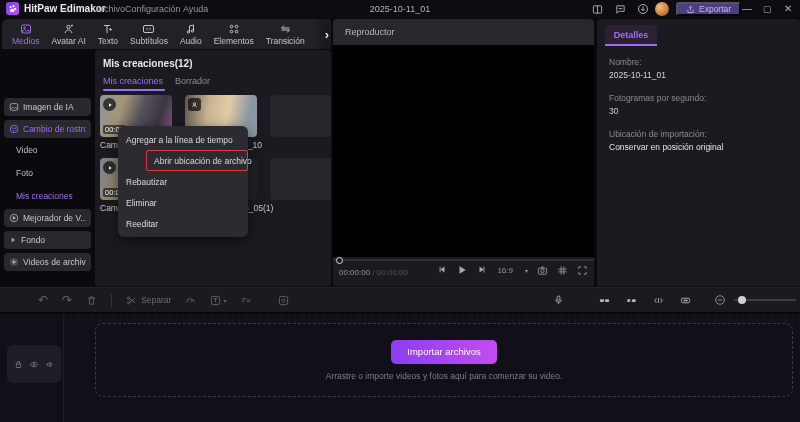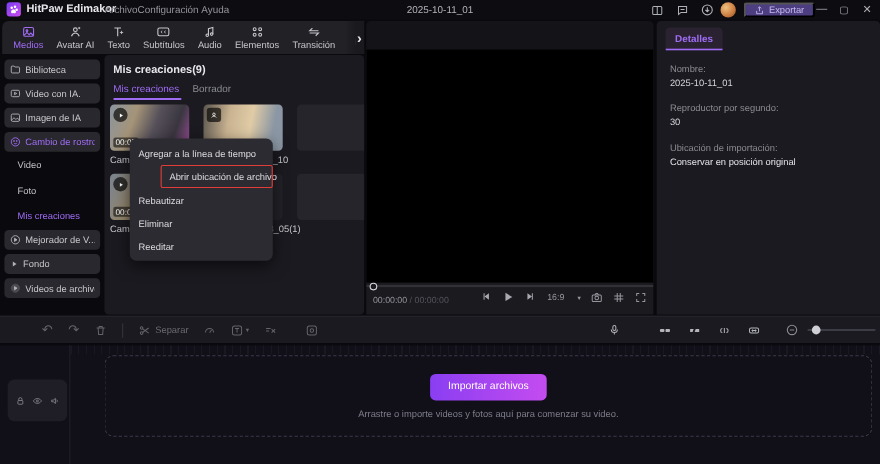--- a/index.html
+++ b/index.html
@@ -233,37 +233,20 @@
           <svg width="13" height="12" viewBox="0 0 24 24" fill="none" stroke="currentColor" stroke-width="2">
             <path d="M9 5l-5 5h16M15 19l5-5H4"></path>
           </svg>
         </span>
       <span class="lbl">Transición</span>
     </div>
   </div>
   <span class="ab partial-tab">F</span>
   <div class="ab ribbon-chevron">›</div>
 
-  <div class="ab side-item" style="top:54px">
-    <span class="sic">
-        <svg width="10" height="10" viewBox="0 0 24 24" fill="none" stroke="currentColor" stroke-width="2">
-          <path d="M3 7a2 2 0 0 1 2-2h4l2 2h8a2 2 0 0 1 2 2v9a2 2 0 0 1-2 2H5a2 2 0 0 1-2-2z"></path>
-        </svg>
-      </span>
-    <span class="st">Biblioteca</span>
-  </div>
-  <div class="ab side-item" style="top:76px">
-    <span class="sic">
-        <svg width="10" height="10" viewBox="0 0 24 24" fill="none" stroke="currentColor" stroke-width="2">
-          <rect x="3" y="5" width="18" height="14" rx="3"></rect>
-          <path d="M10 9.5l5 2.5-5 2.5z"></path>
-        </svg>
-      </span>
-    <span class="st">Video con IA.</span>
-  </div>
   <div class="ab side-item" style="top:98px">
     <span class="sic">
         <svg width="10" height="10" viewBox="0 0 24 24" fill="none" stroke="currentColor" stroke-width="2">
           <rect x="3" y="4" width="18" height="16" rx="3"></rect>
           <path d="M4 17l5-5 4 4 3-3 5 4"></path>
         </svg>
       </span>
     <span class="st">Imagen de IA</span>
   </div>
   <div class="ab side-item active" style="top:120px">
@@ -307,21 +290,21 @@
     <span class="sic">
         <svg width="10" height="10" viewBox="0 0 24 24" fill="none" stroke="currentColor" stroke-width="2">
           <circle cx="12" cy="12" r="9" fill="currentColor" opacity=".25"></circle>
           <path d="M10 8.5l5.5 3.5-5.5 3.5z" fill="currentColor"></path>
         </svg>
       </span>
     <span class="st">Videos de archivo</span>
   </div>
 
   <div class="ab media">
-    <div class="media-h" style="position:absolute">Mis creaciones(9)</div>
+    <div class="media-h" style="position:absolute">Mis creaciones(12)</div>
     <span class="mtab ab" style="left:8px;top:26px;color:var(--accent)">Mis creaciones</span>
     <div class="ab" style="left:8px;top:39px;width:62px;height:2px;background:var(--accent);border-radius:1px"></div>
     <span class="mtab ab" style="left:80px;top:26px;color:#8a8a92">Borrador</span>
 
     <div class="ab thumb" style="left:5px;top:45px;background:linear-gradient(110deg,#8a95a0,#a59478 30%,#55505a 55%,#3a3640 78%,#8a4a8a 96%)">
       <span class="play-badge">
           <svg width="6" height="6" viewBox="0 0 24 24" fill="#fff">
             <path d="M8 5l11 7-11 7z"></path>
           </svg>
         </span>
@@ -355,20 +338,23 @@
 
   <div class="ab cmenu">
     <div class="cmenu-item">Agregar a la línea de tiempo</div>
     <div class="cmenu-item highlight">Abrir ubicación de archivo</div>
     <div class="cmenu-item">Rebautizar</div>
     <div class="cmenu-item">Eliminar</div>
     <div class="cmenu-item">Reeditar</div>
   </div>
 
   <div class="ab player">
+    <div class="player-h">
+      <span>Reproductor</span>
+    </div>
     <div class="screen"></div>
     <div class="pctrl">
       <div class="seek">
           <div class="knob"></div>
         </div>
       <div class="ptime">
         <span>00:00:00</span>
         <span class="dim"> </span><span class="dim">/</span>
         <span class="dim"> </span><span class="dim">00:00:00</span>
       </div>
@@ -414,21 +400,21 @@
             </svg>
           </span>
       </div>
     </div>
   </div>
 
   <div class="ab details">
     <div class="dtab">Detalles</div>
     <span class="dlabel" style="top:38px">Nombre:</span>
     <span class="dvalue" style="top:51px">2025-10-11_01</span>
-    <span class="dlabel" style="top:74px">Reproductor por segundo:</span>
+    <span class="dlabel" style="top:74px">Fotogramas por segundo:</span>
     <span class="dvalue" style="top:87px">30</span>
     <span class="dlabel" style="top:110px">Ubicación de importación:</span>
     <span class="dvalue" style="top:123px;color:#e4e4ea">Conservar en posición original</span>
   </div>
 
   <div class="ab toolbar">
     <div class="tl-group" style="left:38px;gap:14px">
       <span class="dimico" style="font-size:12px">↶</span>
       <span class="dimico" style="font-size:12px">↷</span>
       <span class="dimico">

